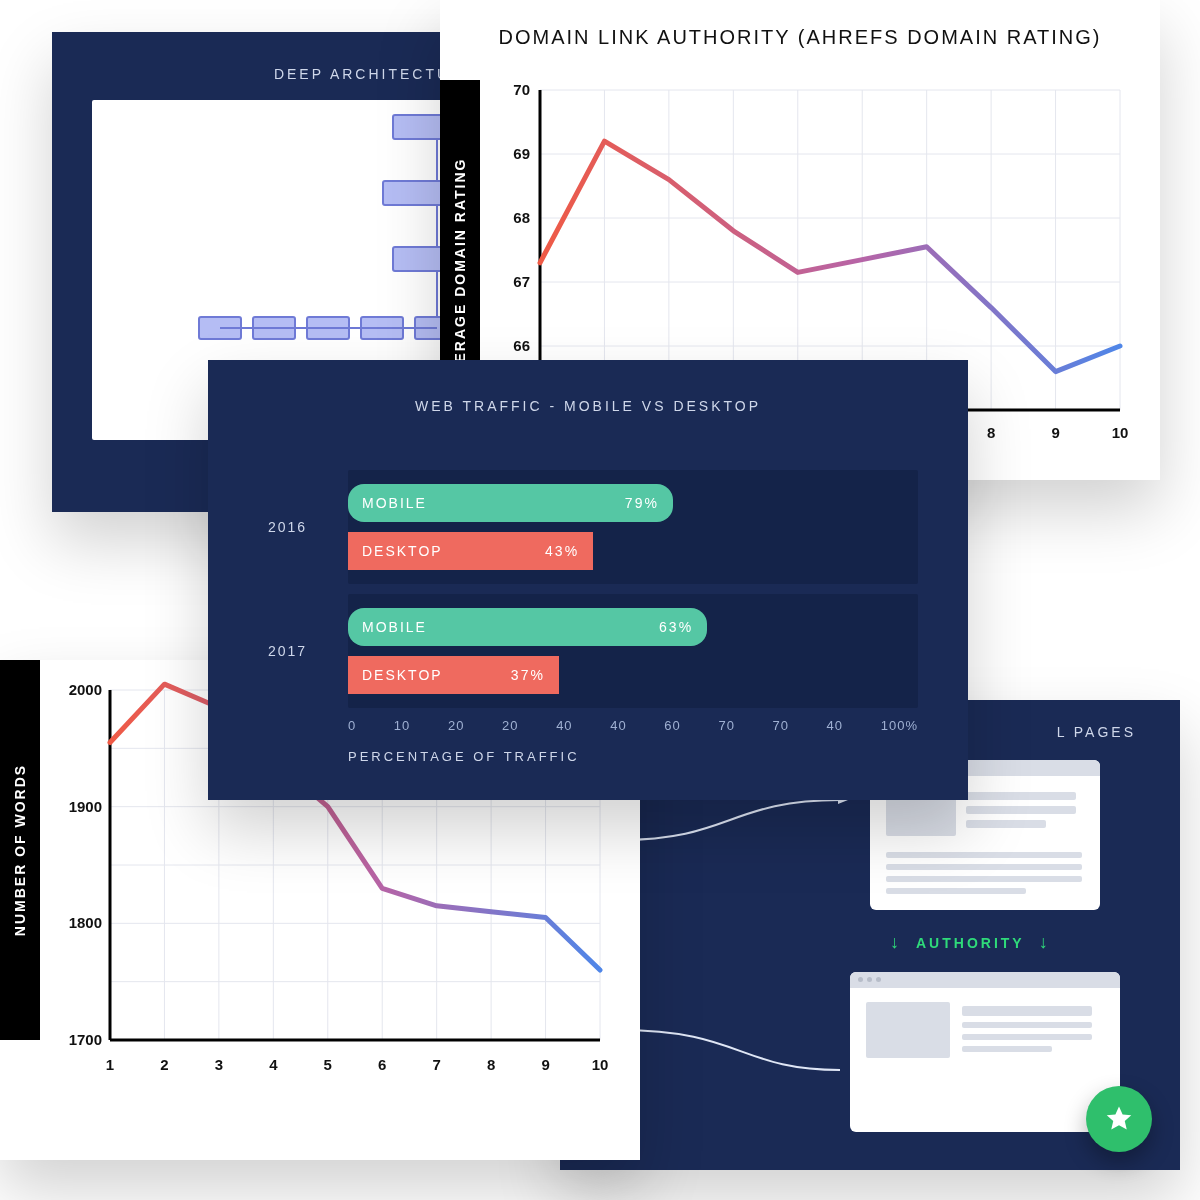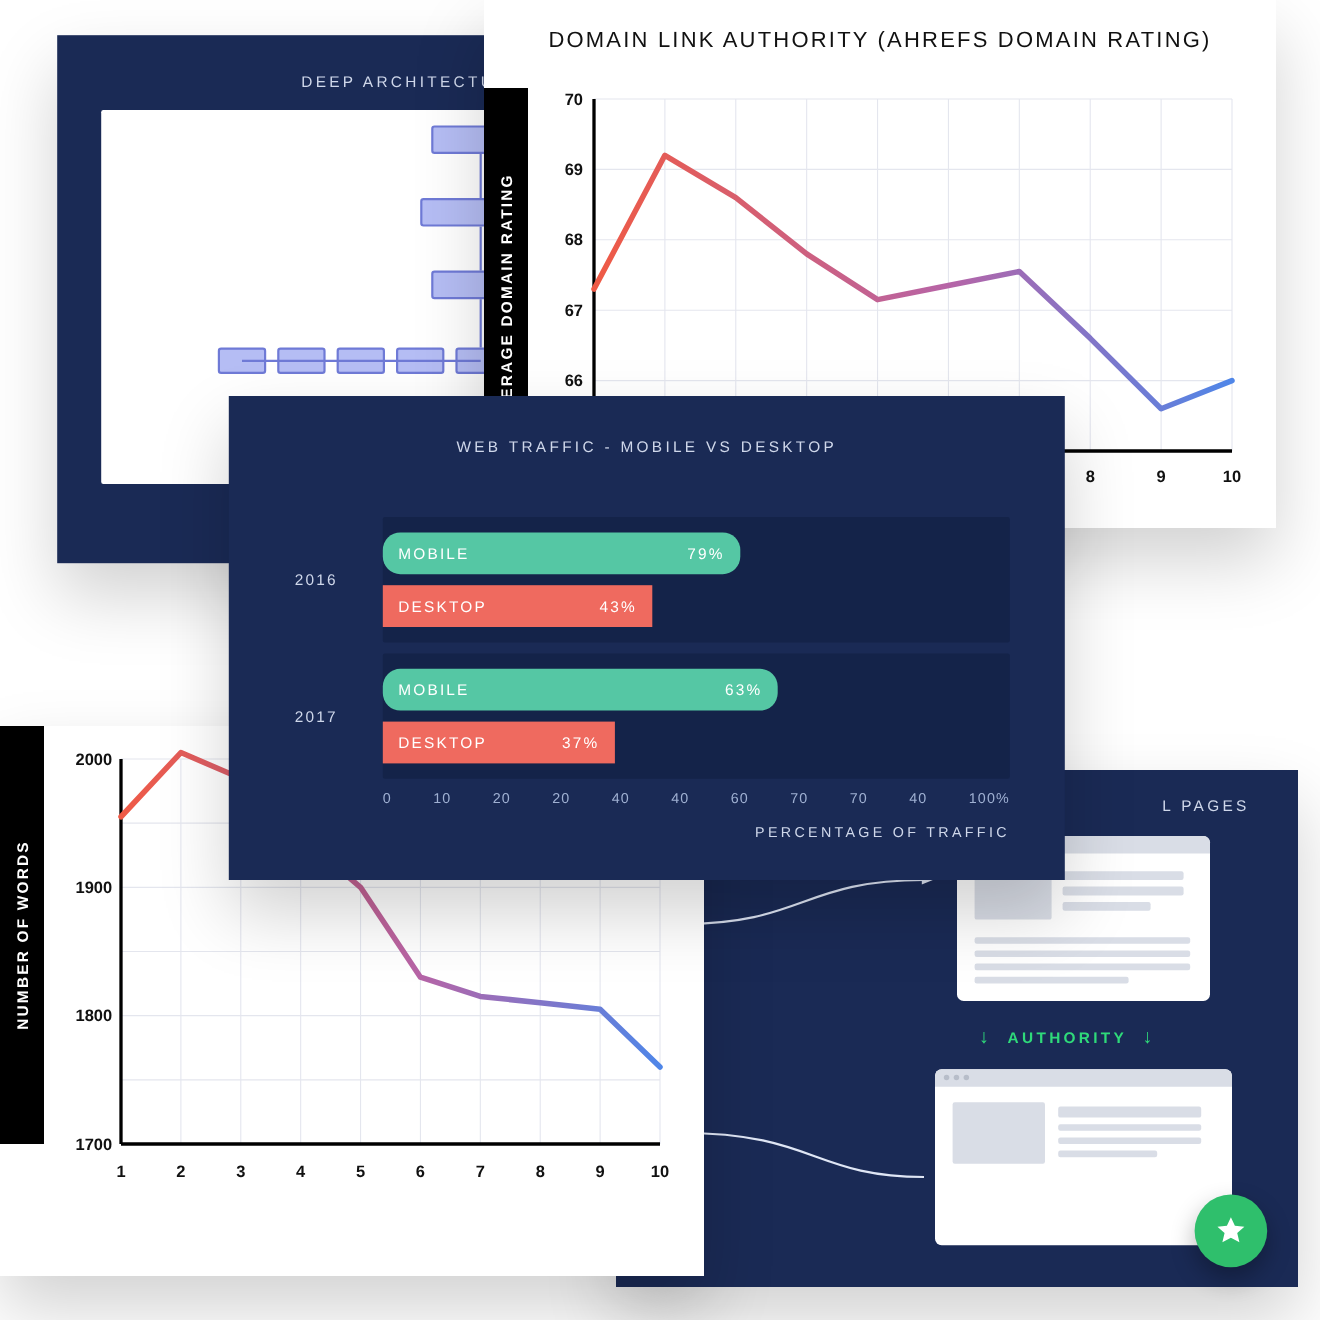--- a/index.html
+++ b/index.html
@@ -38,21 +38,21 @@
   #mvd .title { text-align:center; padding:38px 0 22px; letter-spacing:3px; font-size:14px; color:#cfd7ea; }
   .bars-area { position:absolute; left:140px; top:110px; width:570px; }
   .track { position:relative; background:#142349; height:114px; border-radius:2px; margin-bottom:10px; }
   .bar { position:absolute; height:38px; display:flex; align-items:center; justify-content:space-between; padding:0 14px; font-size:14px; letter-spacing:2px; color:#fff; }
   .bar.top { top:14px;border-radius:16px; }
   .bar.bot { bottom:14px; }
   .bar-g { background:#55c7a4; }
   .bar-r { background:#ef6a5f; }
   .yr { position:absolute; left:-80px; top:50%; transform:translateY(-50%); color:#cfd7ea; letter-spacing:2px; font-size:14px; }
   .xticks { display:flex; justify-content:space-between; margin-top:10px; color:#9fb0d2; font-size:13px; letter-spacing:1px; }
-  #mvd .xlabel { text-align:right; color:#cfd7ea; letter-spacing:3px; font-size:13px; margin-top:16px; }
+  #mvd .xlabel { text-align:left; color:#cfd7ea; letter-spacing:3px; font-size:13px; margin-top:16px; }
 
   
   #nw { left: 0; top: 660px; width: 640px; height: 500px; background:#fff; }
   #nw .ylabel { position:absolute; left:0; top:0; width:40px; height:380px; background:#000; }
   #nw .ylabel span { position:absolute; left:50%; top:50%; transform:translate(-50%,-50%) rotate(-90deg); white-space:nowrap; color:#fff; font-weight:700; letter-spacing:2px; font-size:14px; }
   #nw svg.plot { position:absolute; left:60px; top:10px; }
   #nw .xlabel { position:absolute; left:0; right:0; bottom:20px; text-align:center; font-weight:800; letter-spacing:3px; font-size:18px; color:#111; }
 
   
   #pg { left: 560px; top: 700px; width: 620px; height: 470px; }

